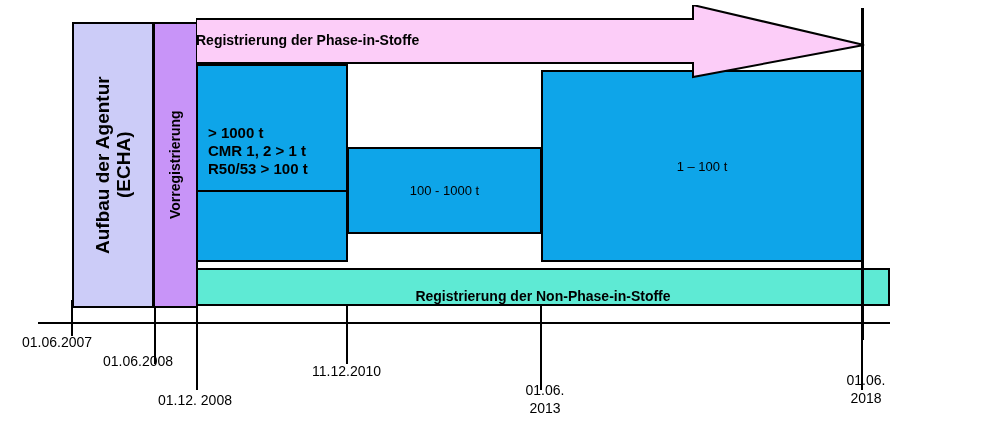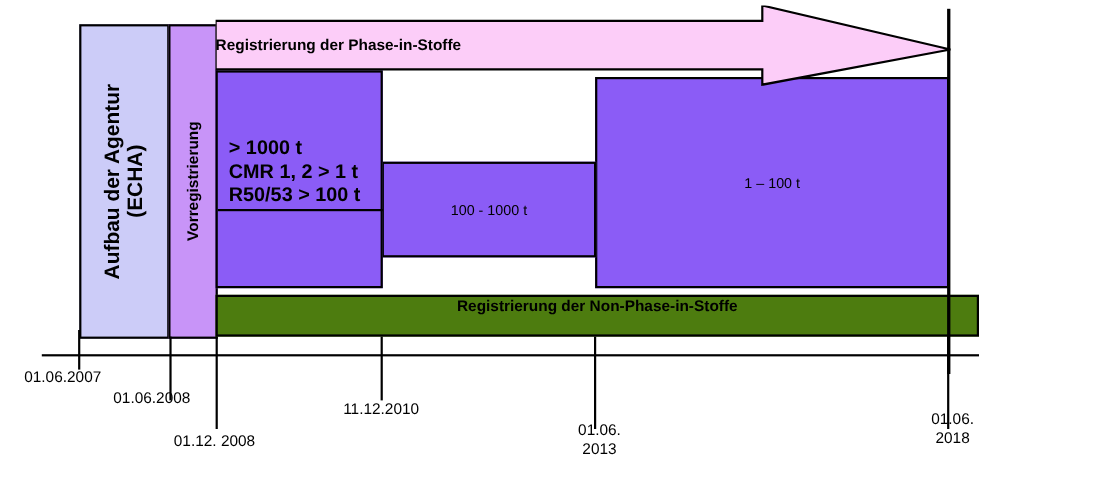--- a/index.html
+++ b/index.html
@@ -92,34 +92,34 @@
     font-weight: bold;
     color: #000000;
   }
 
   
   #nonphasein-bar {
     left: 196px;
     top: 268px;
     width: 694px;
     height: 38px;
-    background: #4d7c0f;
+    background: #5eead4;
     display: flex;
-    align-items: flex-start;
+    align-items: flex-end;
     justify-content: center;
   }
   #nonphasein-label {
     font-size: 14px;
     font-weight: bold;
     color: #000000;
   }
 
   
   .step {
-    background: #8b5cf6;
+    background: #0ea5e9;
     display: flex;
     align-items: center;
     justify-content: center;
     text-align: center;
   }
   #step-1 {
     left: 196px;
     top: 64px;
     width: 152px;
     height: 198px;
@@ -127,21 +127,21 @@
     justify-content: flex-start;
   }
   #step-1-inner-line {
     left: 198px;
     top: 190px;
     width: 150px;
   }
   #step-1-label {
     left: 208px;
     top: 124px;
-    font-size: 18px;
+    font-size: 15px;
   }
   #step-2 {
     left: 347px;
     top: 147px;
     width: 195px;
     height: 87px;
   }
   #step-2-label { font-size: 13px; }
   #step-3 {
     left: 541px;

